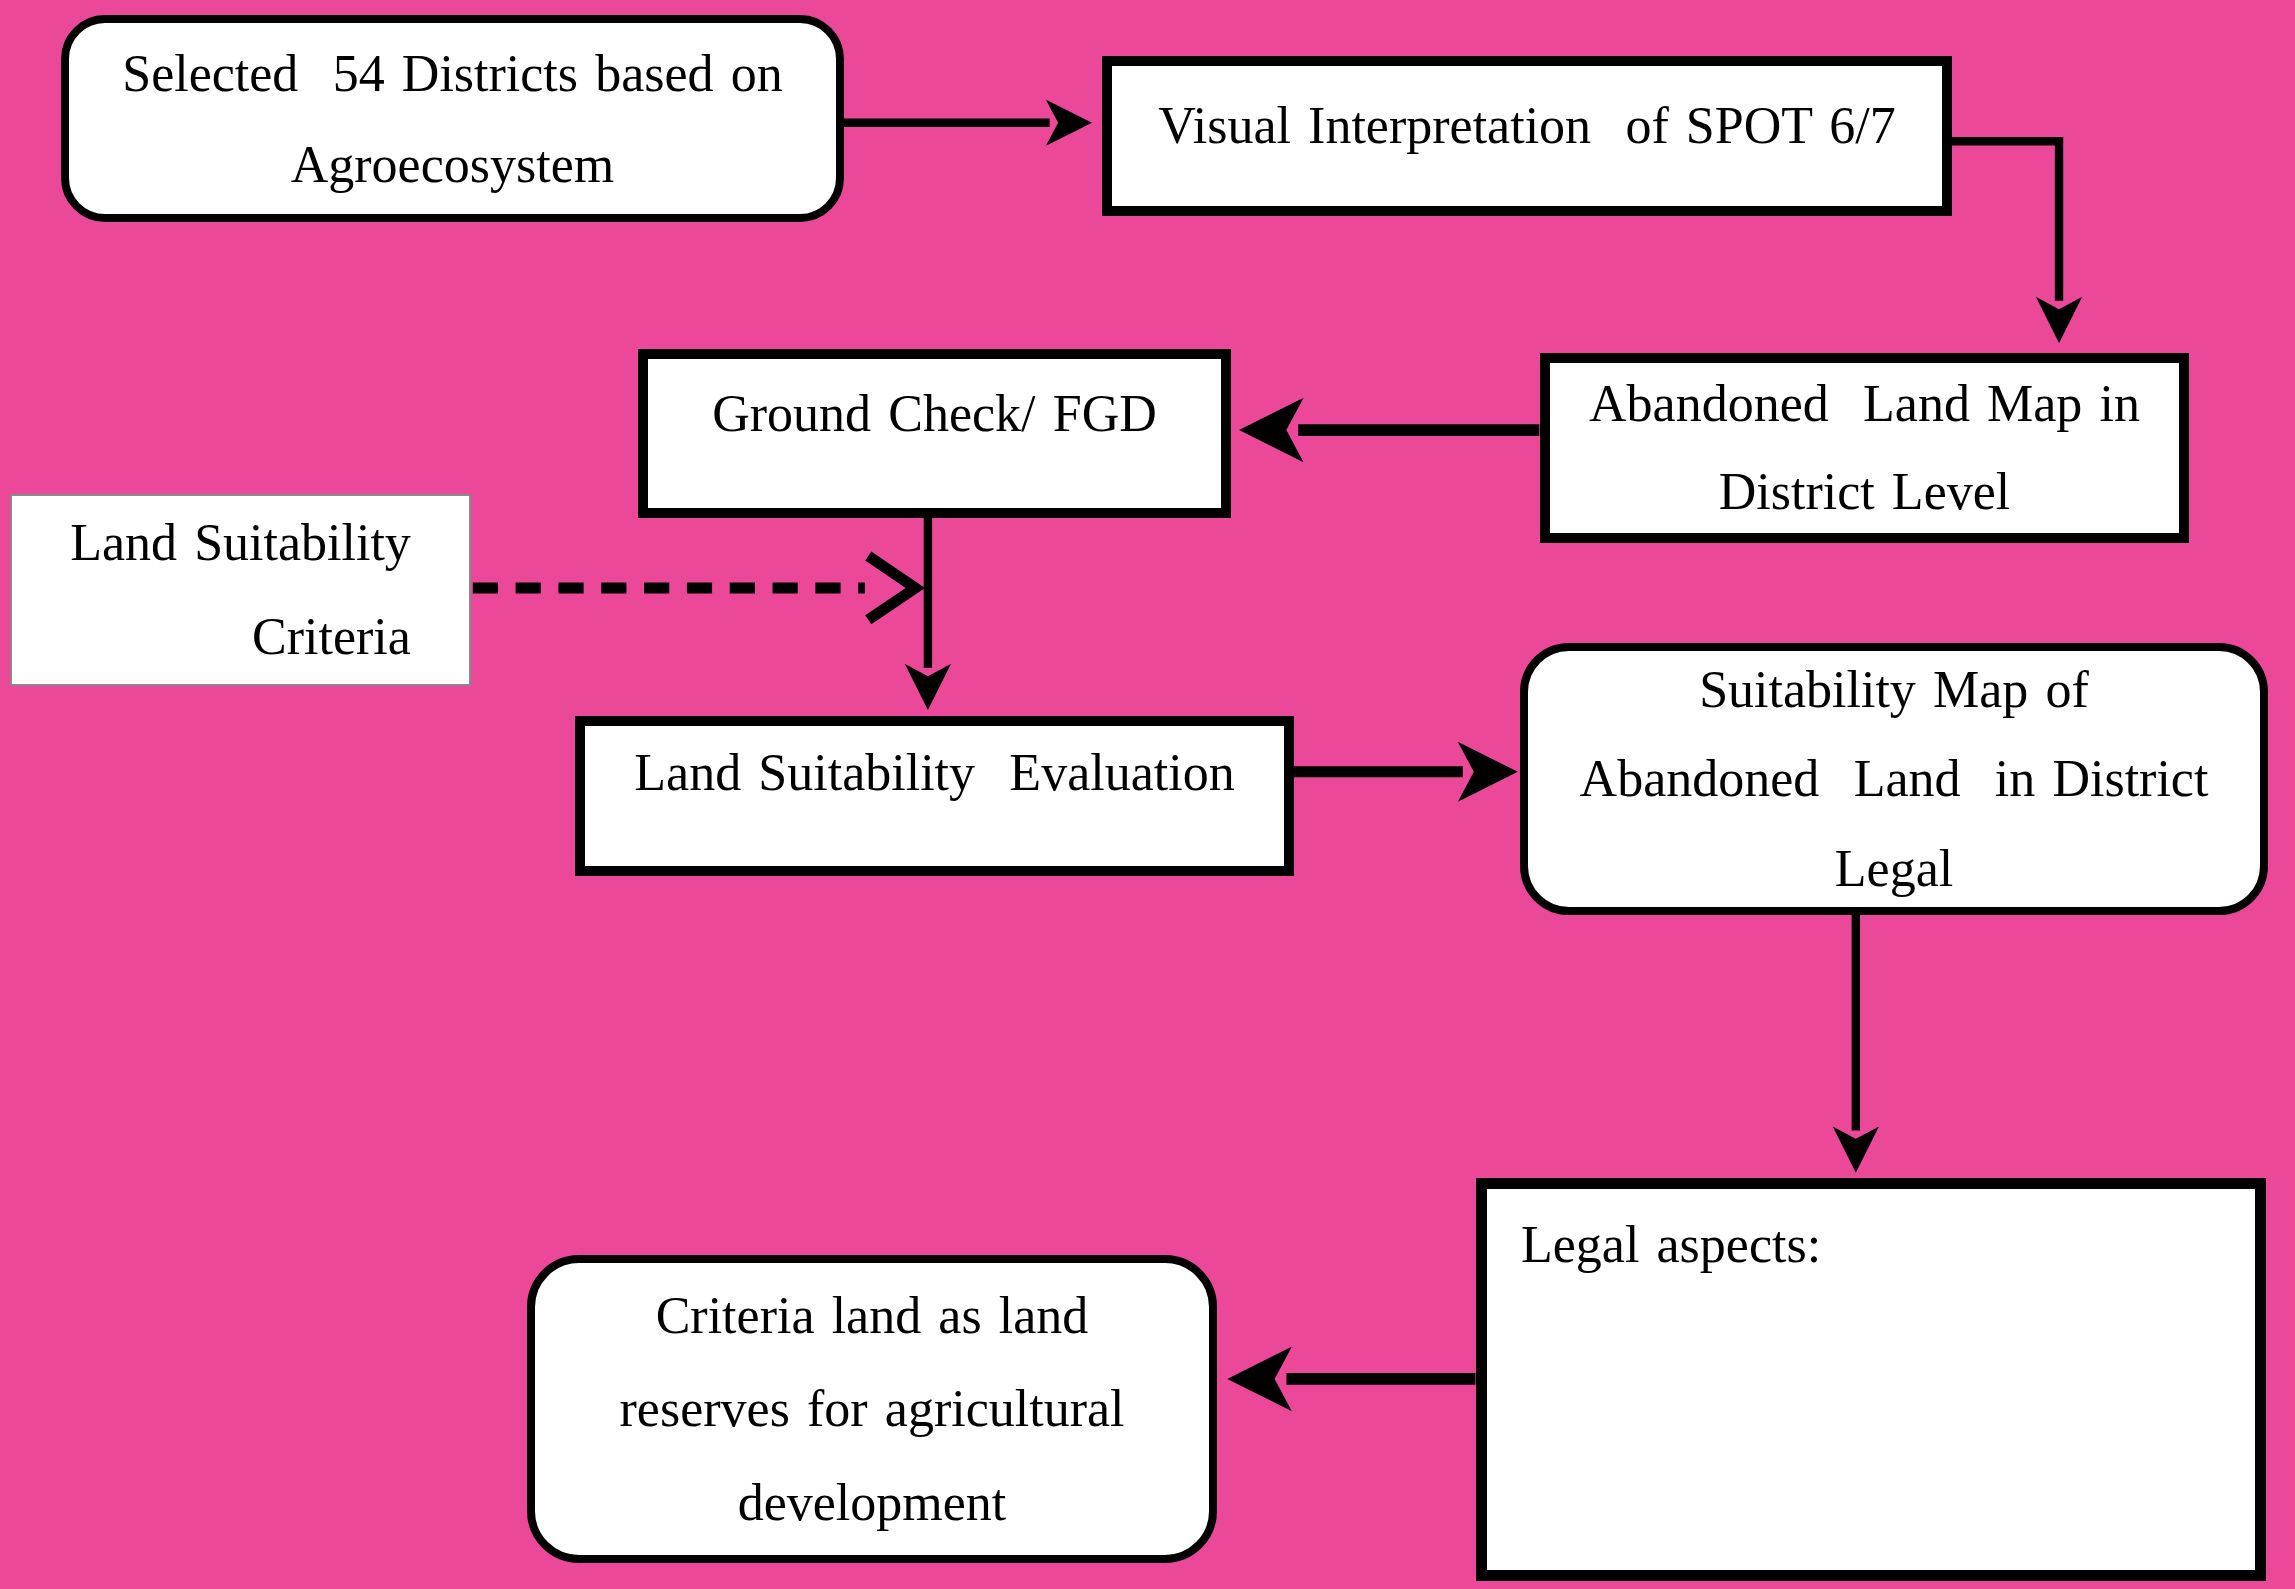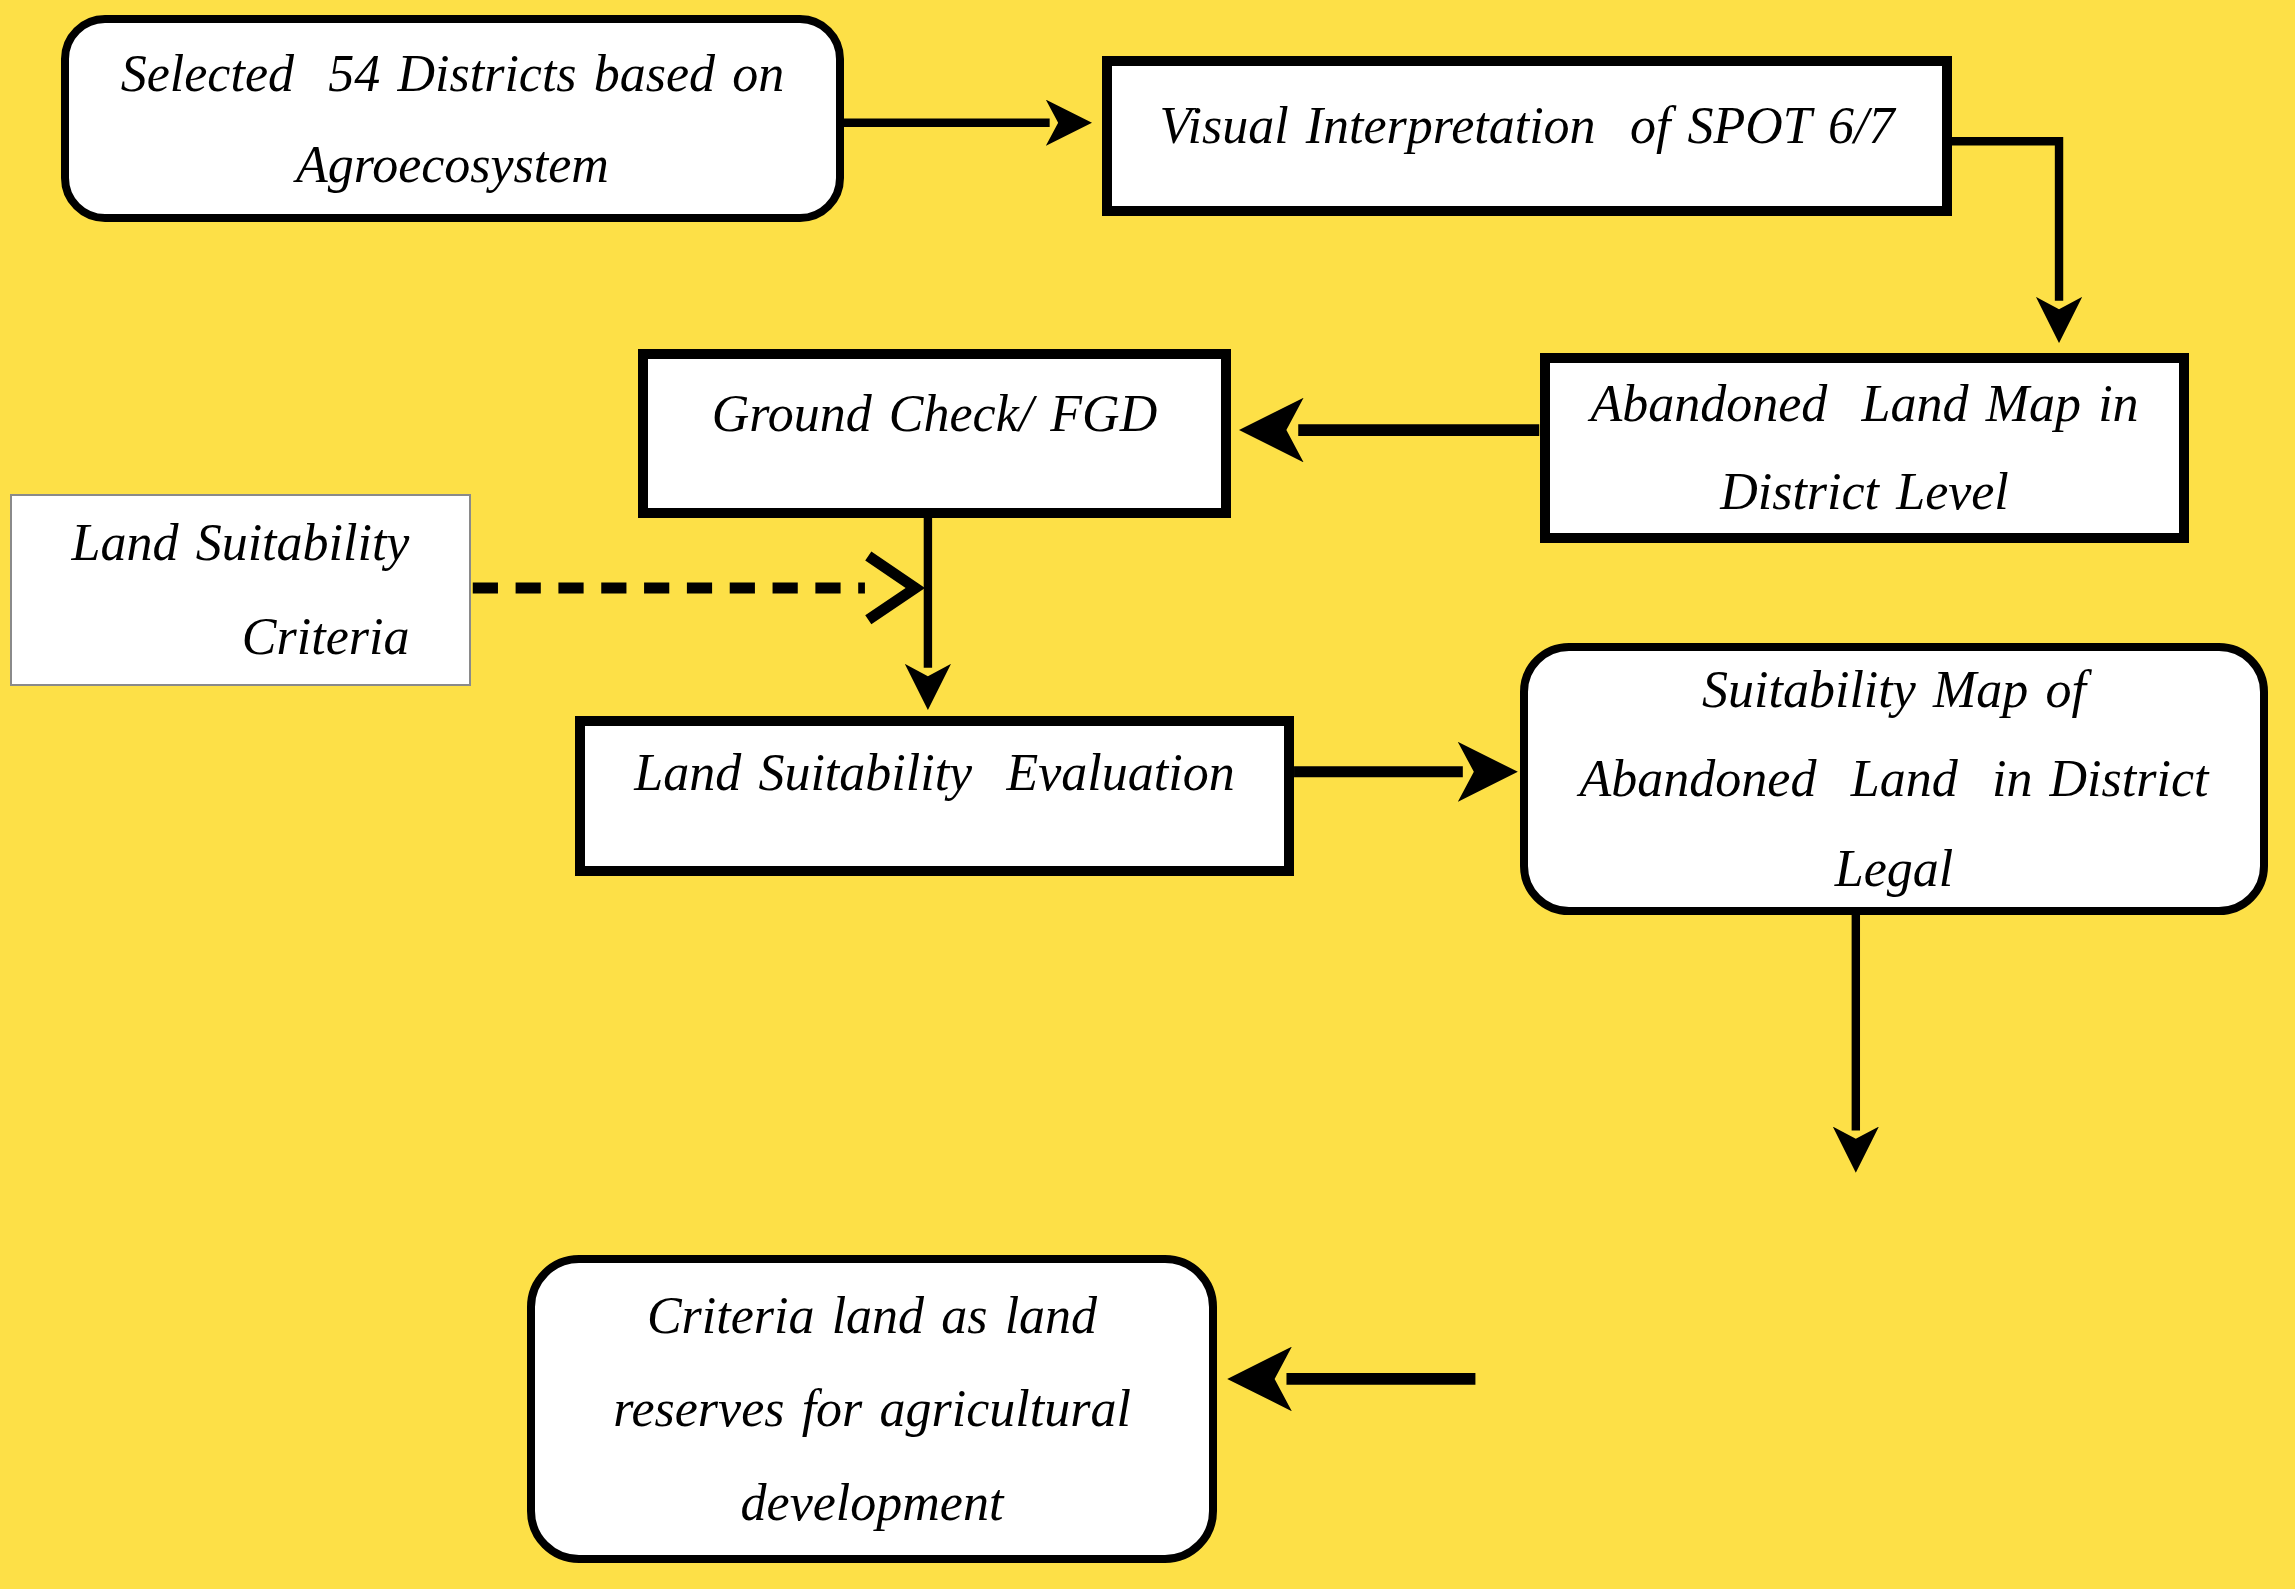--- a/index.html
+++ b/index.html
@@ -1,17 +1,17 @@
 <!DOCTYPE html>
 <html style="font-size:13.4px"><head>
 <meta charset="utf-8">
 <style>
   html,body{margin:0;padding:0;background:#ffffff;}
   body{width:2295px;height:1589px;font-family:"Liberation Serif","DejaVu Serif",serif;}
-  .stage{position:relative;width:2295px;height:1589px;background:#fde047;overflow:hidden;font-style:italic;}
+  .stage{position:relative;width:2295px;height:1589px;background:#ec4899;overflow:hidden;}
   svg.connectors{position:absolute;left:0;top:0;width:2295px;height:1589px;}
   .node{
     position:absolute;box-sizing:border-box;background:#ffffff;color:#000000;
     display:flex;align-items:center;justify-content:center;text-align:center;
     white-space:pre-wrap;word-spacing:0.08em;font-size:52px;line-height:1.7;
   }
   .sharp{border:10px solid #000000;}
   .round{border:8.4px solid #000000;border-radius:44px;}
   .thin{border:2.5px solid #8a8a8a;text-align:right;}
 
@@ -88,19 +88,30 @@
 
   <div id="box-e" class="node thin">Land Suitability
 Criteria</div>
 
   <div id="box-f" class="node sharp">Land Suitability  Evaluation</div>
 
   <div id="box-g" class="node round">Suitability Map of
 Abandoned  Land  in District
 Legal</div>
 
+  <div id="box-h" class="node">
+    <div class="legal-title">Legal aspects:</div>
+    <ul>
+      <li>
+        
+        
+      </li>
+      
+      
+    </ul>
+  </div>
 
   <div id="box-i" class="node round">Criteria land as land
 reserves for agricultural
 development</div>
 
 </div>
 
 
 </body></html>

